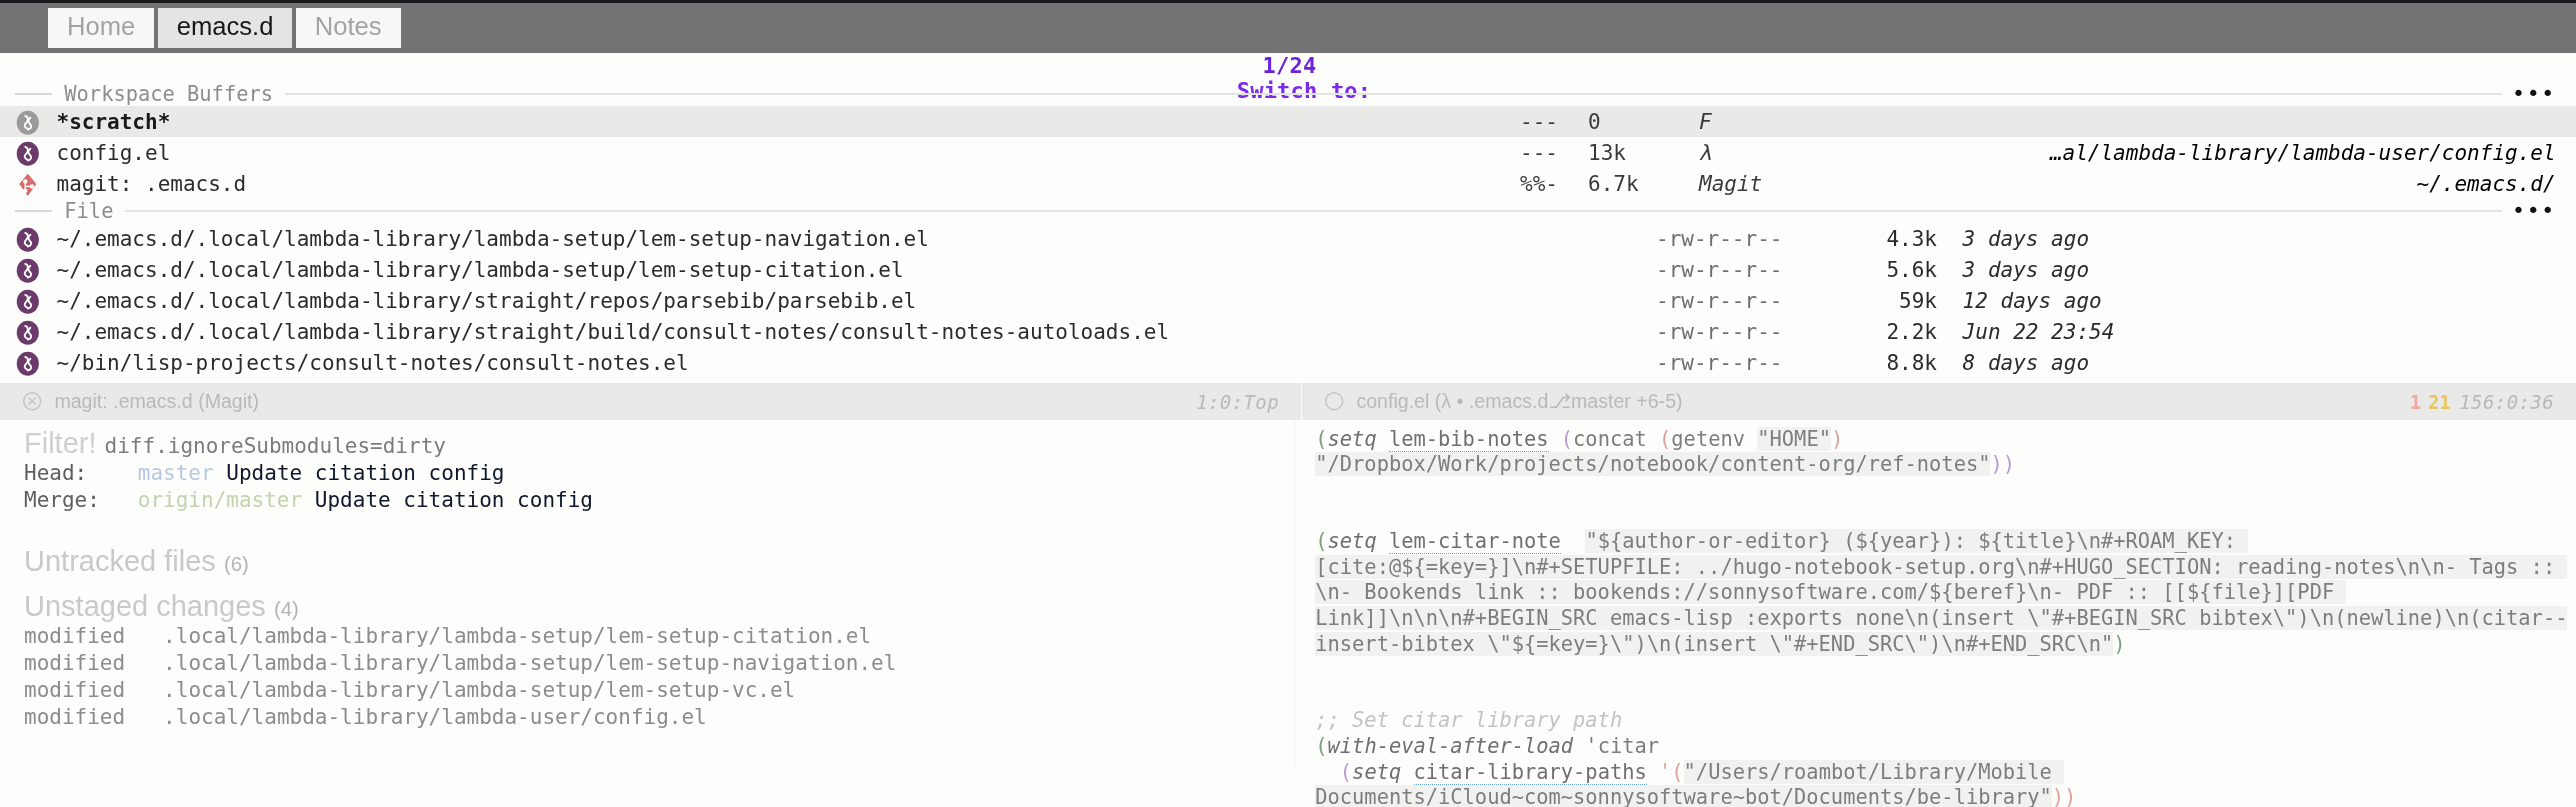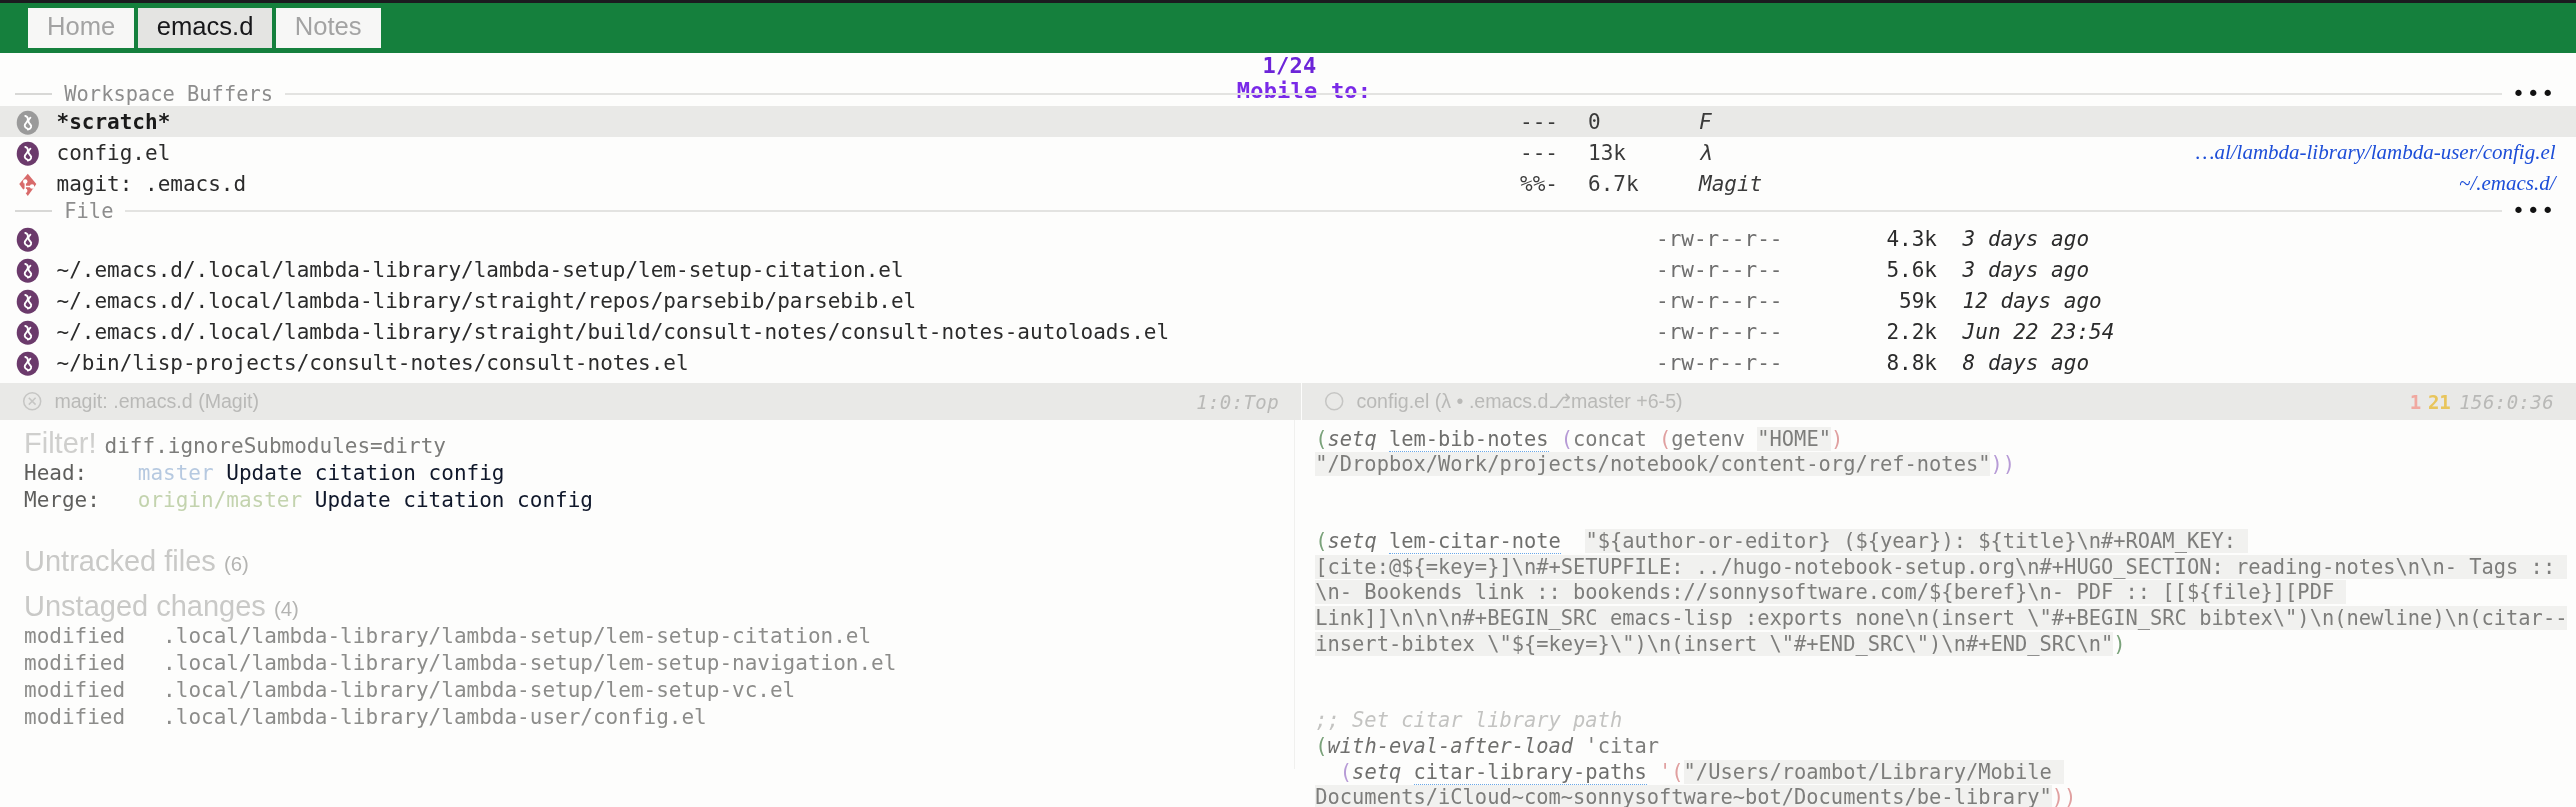--- a/index.html
+++ b/index.html
@@ -13,24 +13,24 @@
   .app {
     position: relative;
     width: 2576px;
     height: 808px;
     background: #fdfdfc;
   }
 
   
   .tabbar {
     height: 53px;
-    background: #15803d;
+    background: #737373;
     display: flex;
     align-items: center;
-    padding-left: 28px;
+    padding-left: 48px;
     gap: 3.4px;
     border-top: 3.4px solid #1b1b1f;
   }
   .tab {
     font-family: "Liberation Sans", sans-serif;
     font-size: 25.6px;
     padding: 6px 19px 7.7px 19px;
     color: #a3a3a3;
     background: #f7f7f6;
     line-height: 1;
@@ -103,21 +103,21 @@
 
   .ic { width: 31px; height: 24px; flex: 0 0 31px; position: relative; margin-right: 10.2px; }
   .ic svg { display:block; }
 
   .c-name { flex: 0 0 auto; }
   .c-spacer { flex: 1 1 auto; }
 
   .col-mod   { flex: 0 0 68px;  text-align: left; color: #3a3a3a; }
   .col-size  { flex: 0 0 111px; text-align: left; color: #3a3a3a; }
   .col-mode  { flex: 0 0 281px; text-align: left; color: #3a3a3a; font-style: italic; }
-  .col-path  { flex: 0 0 596px; text-align: right; color: #1d4ed8; font-style: italic; padding-right: 20.4px; font-family: Liberation Serif, serif;}
+  .col-path  { flex: 0 0 596px; text-align: right; color: #000000; font-style: italic; padding-right: 20.4px;}
 
   .col-perm  { flex: 0 0 170px; text-align: left; color: #6e6e6e; }
   .col-fsize { flex: 0 0 111px; text-align: right; color: #2b2b2b; }
   .col-date  { flex: 0 0 273px; text-align: left; color: #2b2b2b; font-style: italic; padding-left: 25.6px;}
   .col-tail  { flex: 0 0 366px; }
 
   
   .modeline-row { display: flex; height: 37px; margin-top: 5.1px; }
   .modeline {
     background: #e9e9e7;
@@ -174,21 +174,21 @@
 <div class="app">
 
   <div class="tabbar">
     <div class="tab">Home</div>
     <div class="tab active">emacs.d</div>
     <div class="tab">Notes</div>
   </div>
 
   <div class="prompt-row">
     <span class="prompt-count">1/24</span>
-    <span class="prompt-label">Mobile to:</span>
+    <span class="prompt-label">Switch to:</span>
     <span></span>
     <span class="prompt-cursor"></span>
   </div>
 
   <div class="group-sep">
     <span class="lead"></span>
     <span class="gtitle">Workspace Buffers</span>
     <span class="rule"></span>
     <span class="dots">•••</span>
   </div>
@@ -251,20 +251,21 @@
   </div>
 
   <div class="cand">
     <span class="ic">
         <svg width="25.6" height="25.6" viewBox="0 0 30 30">
           <ellipse cx="15" cy="15" rx="13" ry="14" fill="#6b3a6b"></ellipse>
           <path d="M12 7c5 2 3 6 1 8s-3 5 2 7" stroke="#fff" stroke-width="2.2" fill="none" stroke-linecap="round"></path>
           <path d="M18 9c-4 3-2 6 0 8s1 5-3 6" stroke="#fff" stroke-width="2.2" fill="none" stroke-linecap="round"></path>
         </svg>
       </span>
+    <span class="c-name">~/.emacs.d/.local/lambda-library/lambda-setup/lem-setup-navigation.el</span>
     <span class="c-spacer"></span>
     <span class="col-perm">-rw-r--r--</span>
     <span class="col-fsize">4.3k</span>
     <span class="col-date">3 days ago</span>
     <span class="col-tail"></span>
   </div>
 
   <div class="cand">
     <span class="ic">
         <svg width="25.6" height="25.6" viewBox="0 0 30 30">

